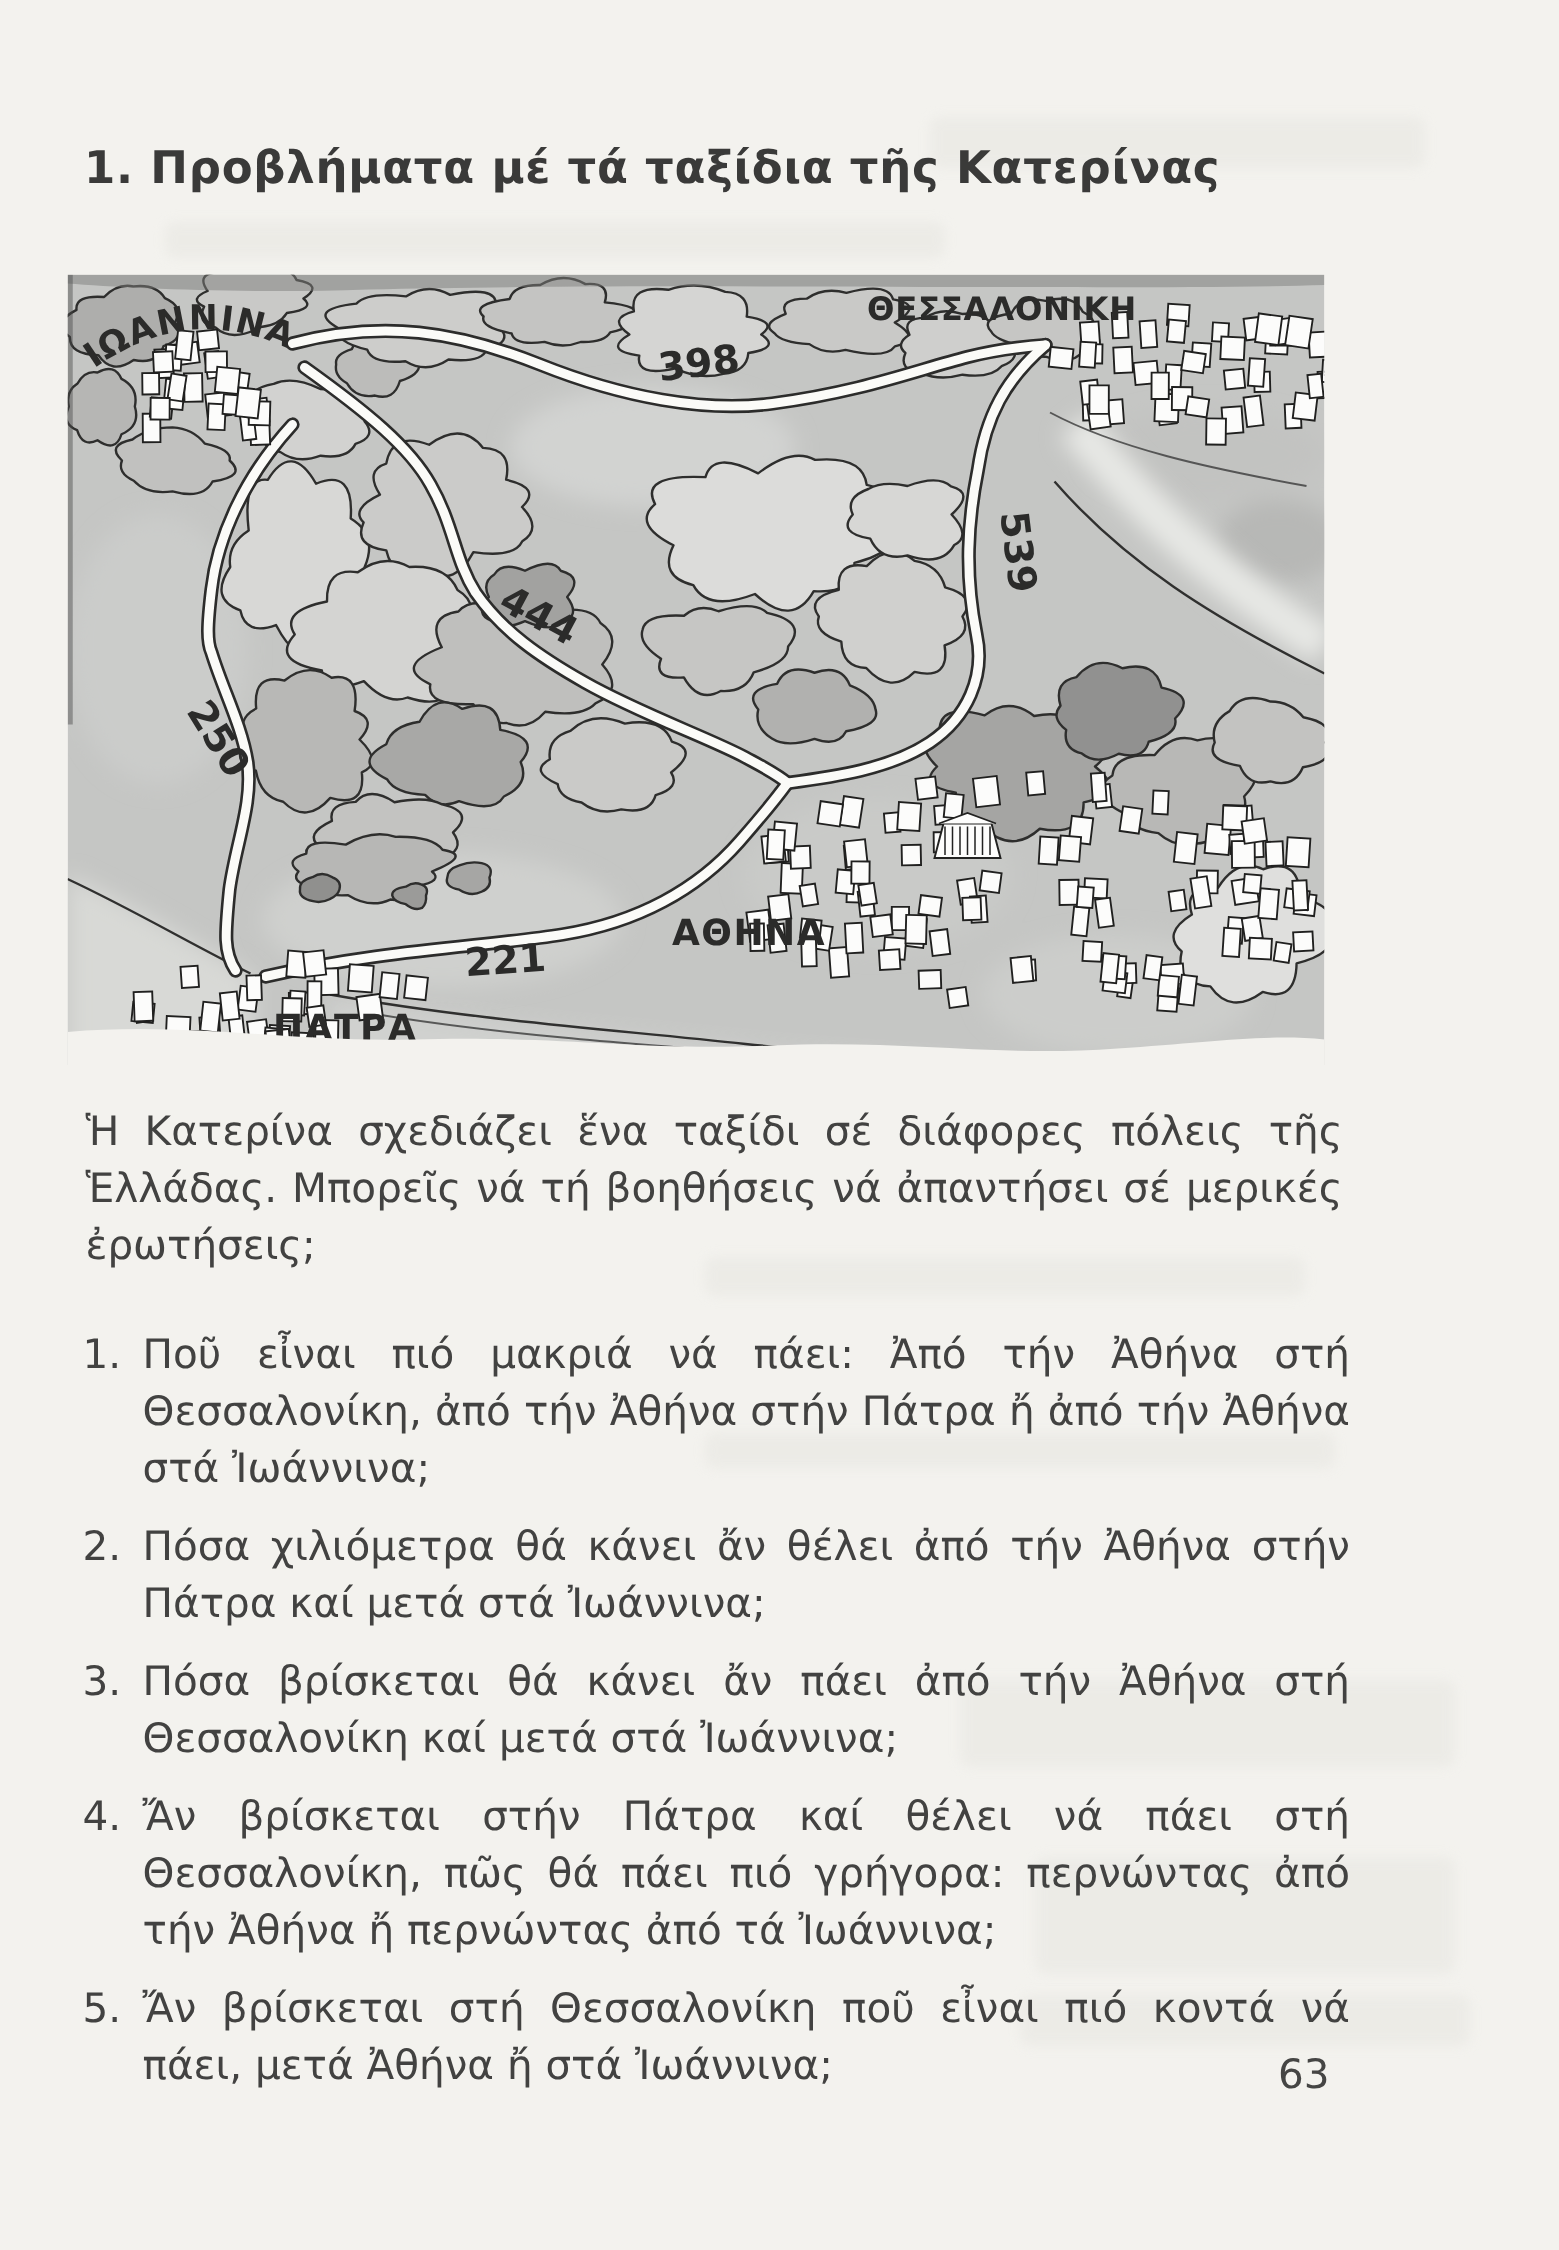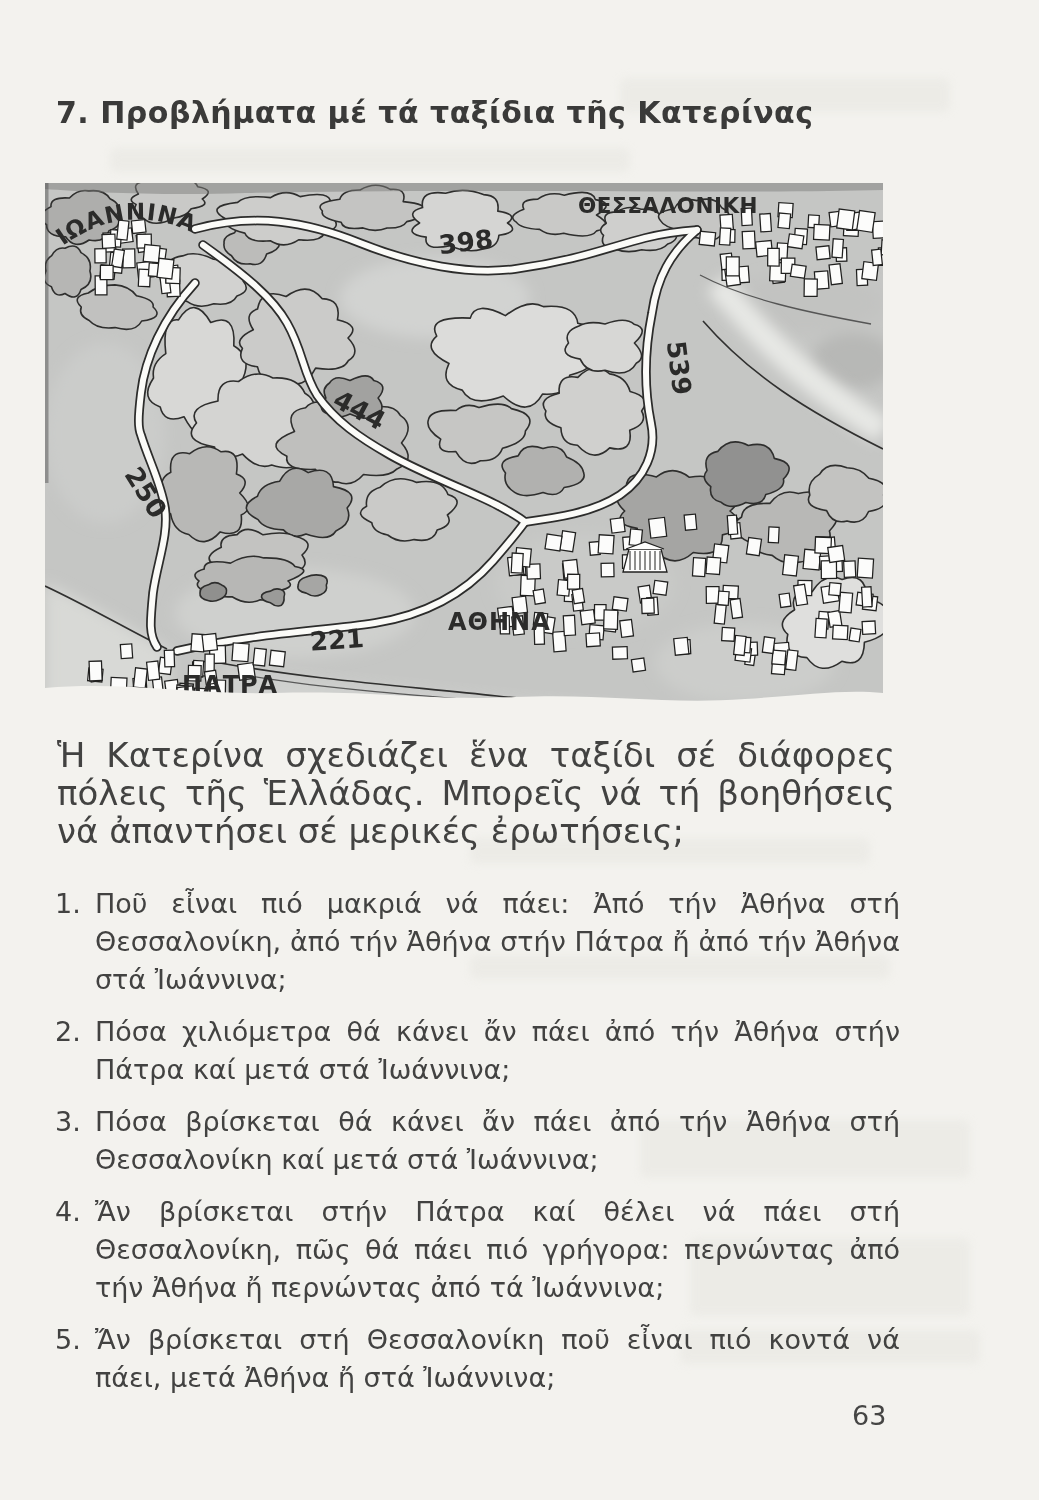--- a/index.html
+++ b/index.html
@@ -19,42 +19,42 @@
     position:absolute;left:45px;top:183px;width:838px;height:527px;overflow:hidden;
   }
   .map-wrap svg{display:block;width:838px;height:527px;}
   .road-u{fill:none;stroke:#2c2c2b;stroke-width:9.5;stroke-linecap:round;}
   .road-t{fill:none;stroke:#fbfbf8;stroke-width:6;stroke-linecap:round;}
   .coast{fill:none;stroke:#30302f;stroke-width:1.6;}
   .coast2{fill:none;stroke:#3a3a39;stroke-width:1.3;opacity:.8;}
   .maplabel{font-family:"DejaVu Sans","Liberation Sans",sans-serif;font-weight:bold;fill:#2b2b2a;}
   .intro{
     position:absolute;left:57px;top:736px;width:838px;
-    font-size:34px;line-height:38px;text-align:justify;color:#424241;
+    font-size:27px;line-height:38px;text-align:justify;color:#424241;
   }
   .questions{position:absolute;left:55px;top:885px;width:845px;}
   .q{display:flex;margin-bottom:14px;font-size:27px;line-height:38px;color:#424241;}
   .q-num{flex:0 0 40px;}
   .q-text{flex:1;text-align:justify;}
-  .pagenum{position:absolute;left:852px;top:1400px;font-size:27px;color:#454544;}
+  .pagenum{position:absolute;left:852px;top:1368px;font-size:27px;color:#454544;}
 </style>
 </head>
 <body>
 
 <div class="page">
 
   <div class="ghost" style="left:620px;top:78px;width:330px;height:34px;"></div>
   <div class="ghost" style="left:110px;top:148px;width:520px;height:24px;"></div>
   <div class="ghost" style="left:470px;top:838px;width:400px;height:26px;"></div>
   <div class="ghost" style="left:470px;top:955px;width:420px;height:24px;"></div>
   <div class="ghost" style="left:640px;top:1120px;width:330px;height:58px;"></div>
   <div class="ghost" style="left:690px;top:1238px;width:280px;height:78px;"></div>
   <div class="ghost" style="left:680px;top:1330px;width:300px;height:34px;"></div>
 
-  <div class="title">7. Προβλήματα μέ τά ταξίδια τῆς Κατερίνας</div>
+  <div class="title">1. Προβλήματα μέ τά ταξίδια τῆς Κατερίνας</div>
 
   <div class="map-wrap">
     <svg viewBox="0 0 838 527">
       <defs>
         <filter id="soft" x="-40%" y="-40%" width="180%" height="180%">
           <feGaussianBlur stdDeviation="7"></feGaussianBlur>
         </filter>
         <path id="ioArc" d="M16,64 Q 82,16 152,52" fill="none"></path>
       </defs>
 
@@ -373,21 +373,21 @@
 
   <div class="intro">Ἡ Κατερίνα σχεδιάζει ἕνα ταξίδι σέ διάφορες πόλεις τῆς Ἑλλάδας. Μπορεῖς νά τή βοηθήσεις νά ἀπαντήσει σέ μερικές ἐρωτήσεις;</div>
 
   <div class="questions">
     <div class="q">
       <div class="q-num">1.</div>
       <div class="q-text">Ποῦ εἶναι πιό μακριά νά πάει: Ἀπό τήν Ἀθήνα στή Θεσσαλονίκη, ἀπό τήν Ἀθήνα στήν Πάτρα ἤ ἀπό τήν Ἀθήνα στά Ἰωάννινα;</div>
     </div>
     <div class="q">
       <div class="q-num">2.</div>
-      <div class="q-text">Πόσα χιλιόμετρα θά κάνει ἄν πάει ἀπό τήν Ἀθήνα στήν Πάτρα καί μετά στά Ἰωάννινα;</div>
+      <div class="q-text">Πόσα χιλιόμετρα θά κάνει ἄν θέλει ἀπό τήν Ἀθήνα στήν Πάτρα καί μετά στά Ἰωάννινα;</div>
     </div>
     <div class="q">
       <div class="q-num">3.</div>
       <div class="q-text">Πόσα βρίσκεται θά κάνει ἄν πάει ἀπό τήν Ἀθήνα στή Θεσσαλονίκη καί μετά στά Ἰωάννινα;</div>
     </div>
     <div class="q">
       <div class="q-num">4.</div>
       <div class="q-text">Ἄν βρίσκεται στήν Πάτρα καί θέλει νά πάει στή Θεσσαλονίκη, πῶς θά πάει πιό γρήγορα: περνώντας ἀπό τήν Ἀθήνα ἤ περνώντας ἀπό τά Ἰωάννινα;</div>
     </div>
     <div class="q">

